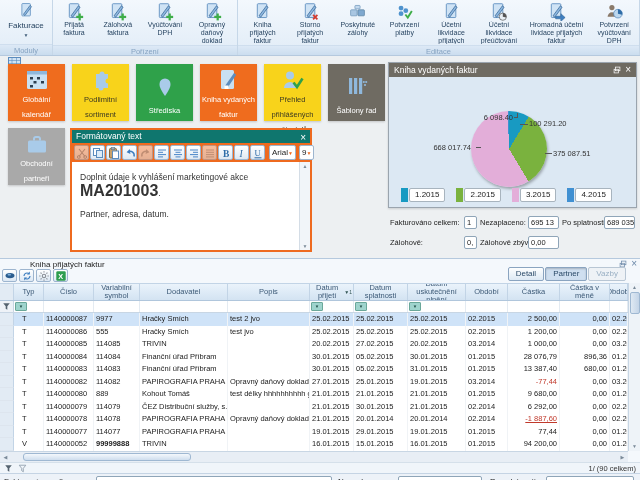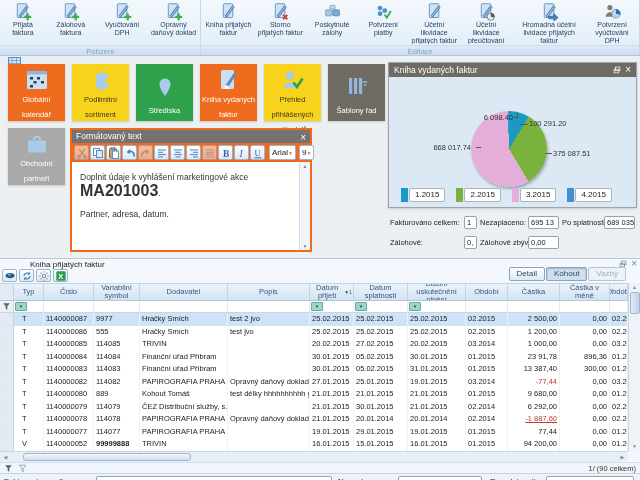--- a/index.html
+++ b/index.html
@@ -28,21 +28,21 @@
 .tile{position:absolute;width:57px;height:57px;display:flex;flex-direction:column;align-items:center;padding:4px 2px 3px;cursor:pointer;box-shadow:0 1px 2px rgba(0,0,0,.18)}
 .tile .tic{flex:1;display:flex;align-items:center;justify-content:center}
 .tile .tic svg{width:24px;height:24px}
 .tile .tlb{font-size:7.5px;line-height:15px;text-align:center;color:#fff}
 .tile.orange{background:#ef6c1e}.tile.yellow{background:#f8d31b}.tile.green{background:#2fa14a}
 .tile.gray{background:#a9a9a9}.tile.dark{background:#6f6b62}
 .tile.yellow .tlb{color:#3d3a22}
 
 
 #text-panel{position:absolute;left:70px;top:72px;width:242px;height:124px;border:2px solid #ee6a1f;background:#fff}
-.tp-title{height:13px;background:#737373;color:#fff;font-size:8.5px;line-height:13px;padding:0 4px;display:flex;justify-content:space-between;align-items:flex-end}
+.tp-title{height:13px;background:#0f766e;color:#fff;font-size:8.5px;line-height:13px;padding:0 4px;display:flex;justify-content:space-between;align-items:flex-end}
 .tp-close{cursor:pointer;font-size:10px;line-height:10px}
 .tp-toolbar{height:19px;background:#ee6a1f;display:flex;align-items:center;gap:1px;padding:0 2px}
 .tpbtn{width:15px;height:15px;background:linear-gradient(#ffffff,#dfe9f3);border:1px solid #9db5cf;border-radius:2px;display:inline-flex;align-items:center;justify-content:center;cursor:pointer}
 .tpbtn svg{width:12px;height:12px}
 .tpbtn.dis{opacity:.55}
 .tp-font{width:50px;height:15px;background:#fff;border:1px solid #9db5cf;border-radius:2px;font-size:8px;display:inline-flex;align-items:center;justify-content:space-between;padding:0 2px;margin-left:3px;cursor:pointer}
 .tp-size{width:22px;height:15px;background:#fff;border:1px solid #9db5cf;border-radius:2px;font-size:8px;display:inline-flex;align-items:center;justify-content:space-between;padding:0 2px;margin-left:2px;cursor:pointer}
 .dda{font-size:5px;color:#ee6a1f}
 .tp-body{position:relative;height:88px;background:#fff;font-size:8.5px;color:#333;padding:10px 16px 0 8px;overflow:hidden}
 .tp-body b{font-size:16px}
@@ -118,20 +118,33 @@
 #filterbar .icon{margin-right:5px;cursor:pointer}
 #pager{margin-left:auto;font-size:7.5px;color:#333}
 #tbl-footer{position:absolute;left:0;top:214px;width:640px;height:18px;background:#edf2f8;border-top:1px solid #c5d4e4}
 .ftlab{position:absolute;top:3px;font-size:8px;color:#222;white-space:nowrap}
 .ftbox{position:absolute;top:2px;height:13px;background:#fff;border:1px solid #8fa5b8;border-radius:2px;font-size:8px;line-height:11px;padding:0 3px;text-align:right;overflow:hidden;white-space:nowrap}
 </style>
 </head>
 <body>
 
 <div id="ribbon">
+  <div class="rgroup">
+    <div class="appbtn">
+      <span class="icon ric" id="app-icon">
+          <svg viewBox="0 0 22 22">
+            <rect x="5" y="2" width="11" height="16" rx="1" fill="#cfe3f5" stroke="#5b8cbe"></rect>
+            <path d="M7 16L15.5 4.5l2 1.5L9 17.5z" fill="#8fb8e0" stroke="#2b5d8f" stroke-width="0.8"></path>
+          </svg>
+        </span>
+      <span class="applbl">Fakturace</span>
+      <span class="appdd">▼</span>
+    </div>
+    <div class="rglabel">Moduly</div>
+  </div>
   <div id="rgroups" style="display:flex;flex:1;min-width:0">
       <div class="rgroup" data-gi="0">
         <div class="rbtns">
           <div class="rbtn">
             <span class="icon ric">
               <svg viewBox="0 0 22 22">
                 <rect x="5" y="2" width="11" height="16" rx="1" fill="#cfe3f5" stroke="#5b8cbe"></rect>
                 <path d="M7 16L15.5 4.5l2 1.5L9 17.5z" fill="#8fb8e0" stroke="#2b5d8f" stroke-width="0.8"></path>
                 <rect x="13" y="16" width="8" height="2.6" fill="#3fae49"></rect>
                 <rect x="15.7" y="13.3" width="2.6" height="8" fill="#3fae49"></rect>
@@ -539,21 +552,21 @@
       </span>
       <span class="tbbtn">
         <svg viewBox="0 0 14 14">
           <rect x="1.5" y="1.5" width="11" height="11" rx="1.5" fill="#2e9e4f"></rect>
           <text x="3.8" y="10.6" font-size="8.5" font-weight="bold" fill="#fff" font-family="Liberation Sans,sans-serif">X</text>
         </svg>
       </span>
     </div>
   <div id="tbl-tabs">
       <span class="tabbtn">Detail</span>
-      <span class="tabbtn active">Kohout</span>
+      <span class="tabbtn active">Partner</span>
       <span class="tabbtn disabled">Vazby</span>
     </div>
   <div id="thead">
       <div class="mk"></div>
       <div class="th" style="width: 30px; flex: 0 0 auto;">
         <span>Typ</span>
       </div>
       <div class="th" style="width: 50px; flex: 0 0 auto;">
         <span>Číslo</span>
       </div>
@@ -668,37 +681,37 @@
         <div class="mk"></div>
         <div class="td" style="width: 30px; flex: 0 0 auto; padding-left: 8px;">T</div>
         <div class="td" style="width: 50px; flex: 0 0 auto;">1140000084</div>
         <div class="td" style="width: 46px; flex: 0 0 auto;">114084</div>
         <div class="td" style="width: 88px; flex: 0 0 auto;">Finanční úřad Příbram</div>
         <div class="td" style="width: 82px; flex: 0 0 auto;"></div>
         <div class="td" style="width: 44px; flex: 0 0 auto;">30.01.2015</div>
         <div class="td" style="width: 54px; flex: 0 0 auto;">05.02.2015</div>
         <div class="td" style="width: 58px; flex: 0 0 auto;">30.01.2015</div>
         <div class="td" style="width: 42px; flex: 0 0 auto;">01.2015</div>
-        <div class="td r" style="width: 52px; flex: 0 0 auto;">23 91,78</div>
+        <div class="td r" style="width: 52px; flex: 0 0 auto;">28 076,79</div>
         <div class="td r" style="width: 50px; flex: 0 0 auto;">896,36</div>
         <div class="td" style="width: 18px; flex: 0 0 auto;">01.2015</div>
       </div>
       <div class="trow">
         <div class="mk"></div>
         <div class="td" style="width: 30px; flex: 0 0 auto; padding-left: 8px;">T</div>
         <div class="td" style="width: 50px; flex: 0 0 auto;">1140000083</div>
         <div class="td" style="width: 46px; flex: 0 0 auto;">114083</div>
         <div class="td" style="width: 88px; flex: 0 0 auto;">Finanční úřad Příbram</div>
         <div class="td" style="width: 82px; flex: 0 0 auto;"></div>
         <div class="td" style="width: 44px; flex: 0 0 auto;">30.01.2015</div>
         <div class="td" style="width: 54px; flex: 0 0 auto;">05.02.2015</div>
         <div class="td" style="width: 58px; flex: 0 0 auto;">31.01.2015</div>
         <div class="td" style="width: 42px; flex: 0 0 auto;">01.2015</div>
         <div class="td r" style="width: 52px; flex: 0 0 auto;">13 387,40</div>
-        <div class="td r" style="width: 50px; flex: 0 0 auto;">300,00</div>
+        <div class="td r" style="width: 50px; flex: 0 0 auto;">680,00</div>
         <div class="td" style="width: 18px; flex: 0 0 auto;">01.2015</div>
       </div>
       <div class="trow">
         <div class="mk"></div>
         <div class="td" style="width: 30px; flex: 0 0 auto; padding-left: 8px;">T</div>
         <div class="td" style="width: 50px; flex: 0 0 auto;">1140000082</div>
         <div class="td" style="width: 46px; flex: 0 0 auto;">114082</div>
         <div class="td" style="width: 88px; flex: 0 0 auto;">PAPIROGRAFIA PRAHA</div>
         <div class="td" style="width: 82px; flex: 0 0 auto;">Opravný daňový doklad k</div>
         <div class="td" style="width: 44px; flex: 0 0 auto;">27.01.2015</div>

